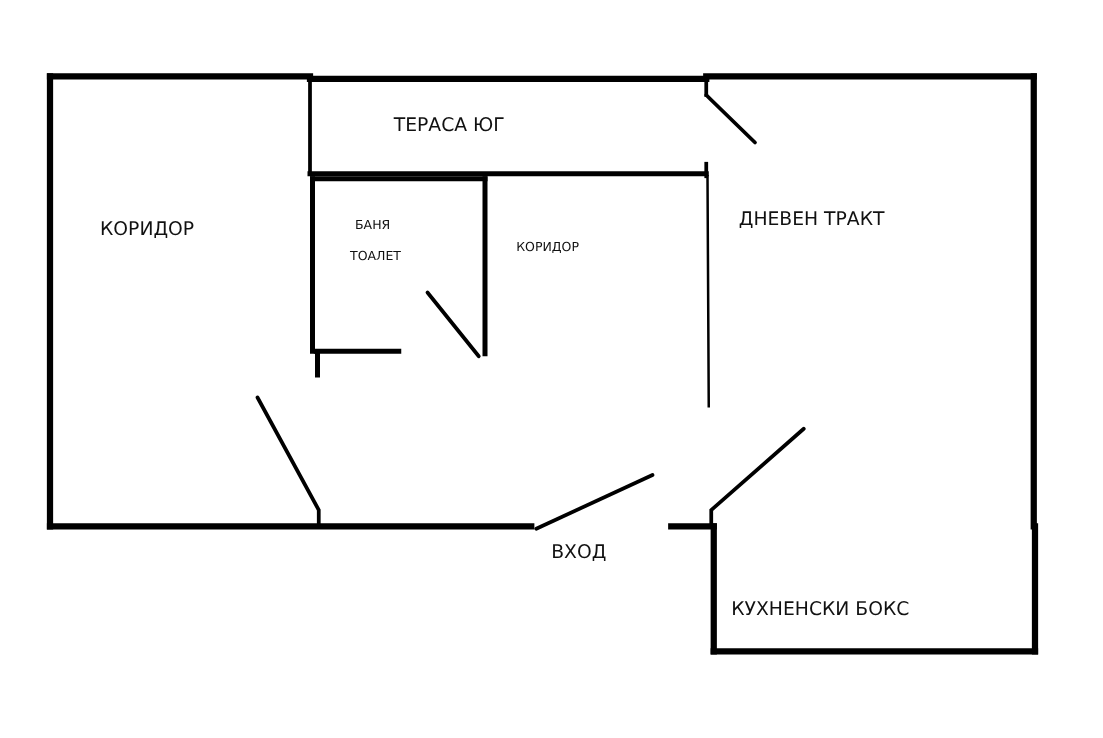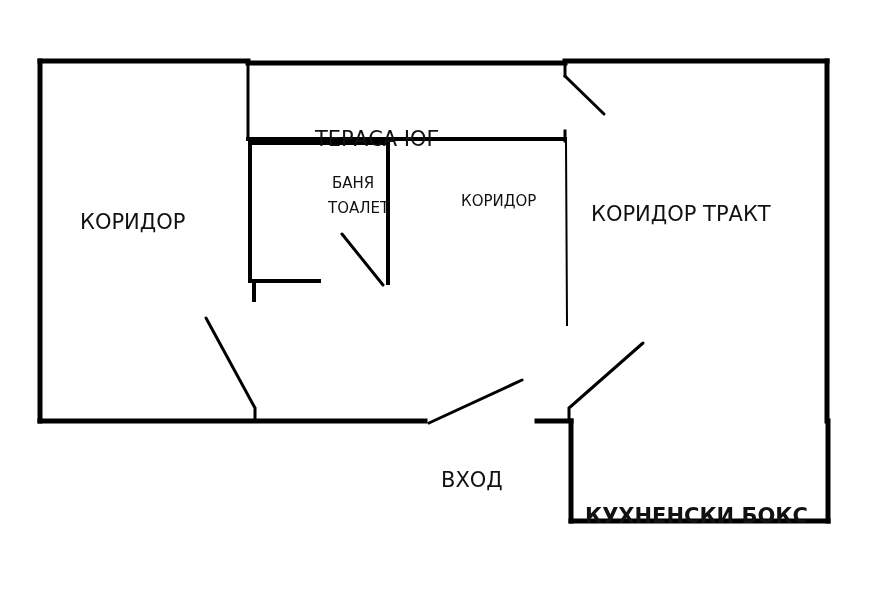--- a/index.html
+++ b/index.html
@@ -1,20 +1,20 @@
 <!DOCTYPE html>
 <html><head>
 <meta charset="utf-8">
 <style>
   html, body { margin: 0; padding: 0; background: #ffffff; }
   body { width: 882px; height: 590px; position: relative; overflow: hidden; }
   #plan { position: absolute; left: 0; top: 0; }
   .lbl { position: absolute; font-family: "DejaVu Sans", sans-serif; color: #111111; white-space: nowrap; line-height: 1; }
-  .l-big { font-size: 21px; margin-top: 36px; }
-  .l-small { font-size: 15px; margin-left: 48px; }
+  .l-big { font-size: 15px; }
+  .l-small { font-size: 10px; }
 </style>
 </head>
 <body>
 
 <svg id="plan" width="882" height="590" viewBox="0 0 882 590" xmlns="http://www.w3.org/2000/svg">
   <g stroke="#000" fill="none" stroke-linecap="square">
 
     <g stroke-width="5">
       <line x1="40" y1="61" x2="40" y2="421"></line>
       <line x1="40" y1="61" x2="248" y2="61"></line>
@@ -56,15 +56,15 @@
       <polyline points="643,343 569,408 569,421"></polyline>
     </g>
   </g>
 </svg>
 
 <div class="lbl l-big" style="left:80px; top:176px;">КОРИДОР</div>
 <div class="lbl l-big" style="left:315px; top:93px;">ТЕРАСА  ЮГ</div>
 <div class="lbl l-small" style="left:284px; top:176px;">БАНЯ</div>
 <div class="lbl l-small" style="left:280px; top:201px;">ТОАЛЕТ</div>
 <div class="lbl l-small" style="left:413px; top:194px;">КОРИДОР</div>
-<div class="lbl l-big" style="left:591px; top:168px;">КОРИДОР ТРАКТ</div>
-<div class="lbl l-big" style="left:585px; top:470px;font-weight:bold;">КУХНЕНСКИ  БОКС</div>
+<div class="lbl l-big" style="left:591px; top:168px;">ДНЕВЕН ТРАКТ</div>
+<div class="lbl l-big" style="left:585px; top:480px;">КУХНЕНСКИ  БОКС</div>
 <div class="lbl l-big" style="left:441px; top:434px;">ВХОД</div>
 
 </body></html>

